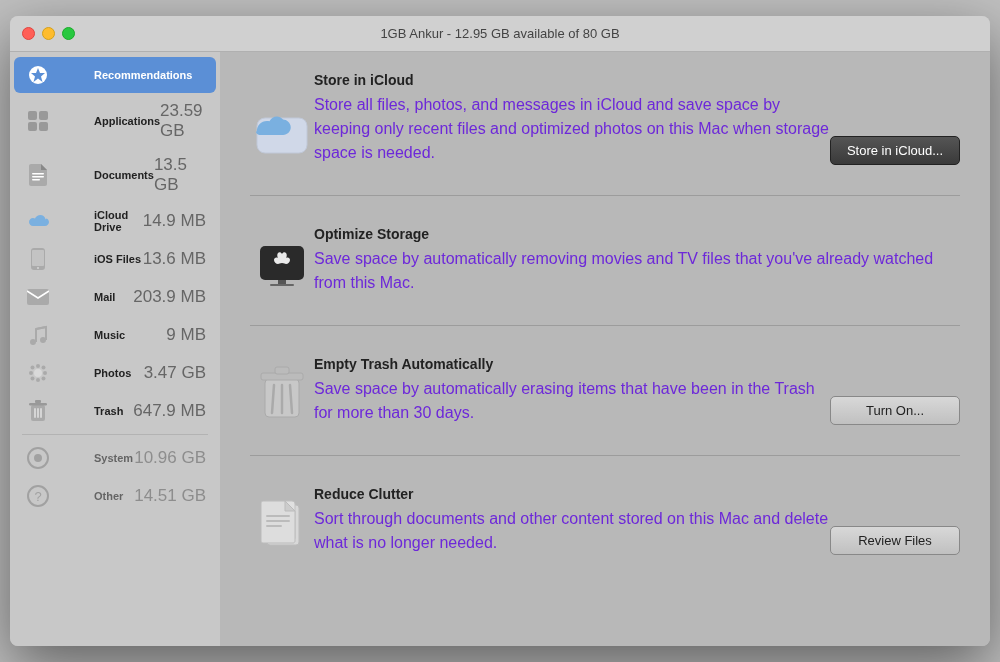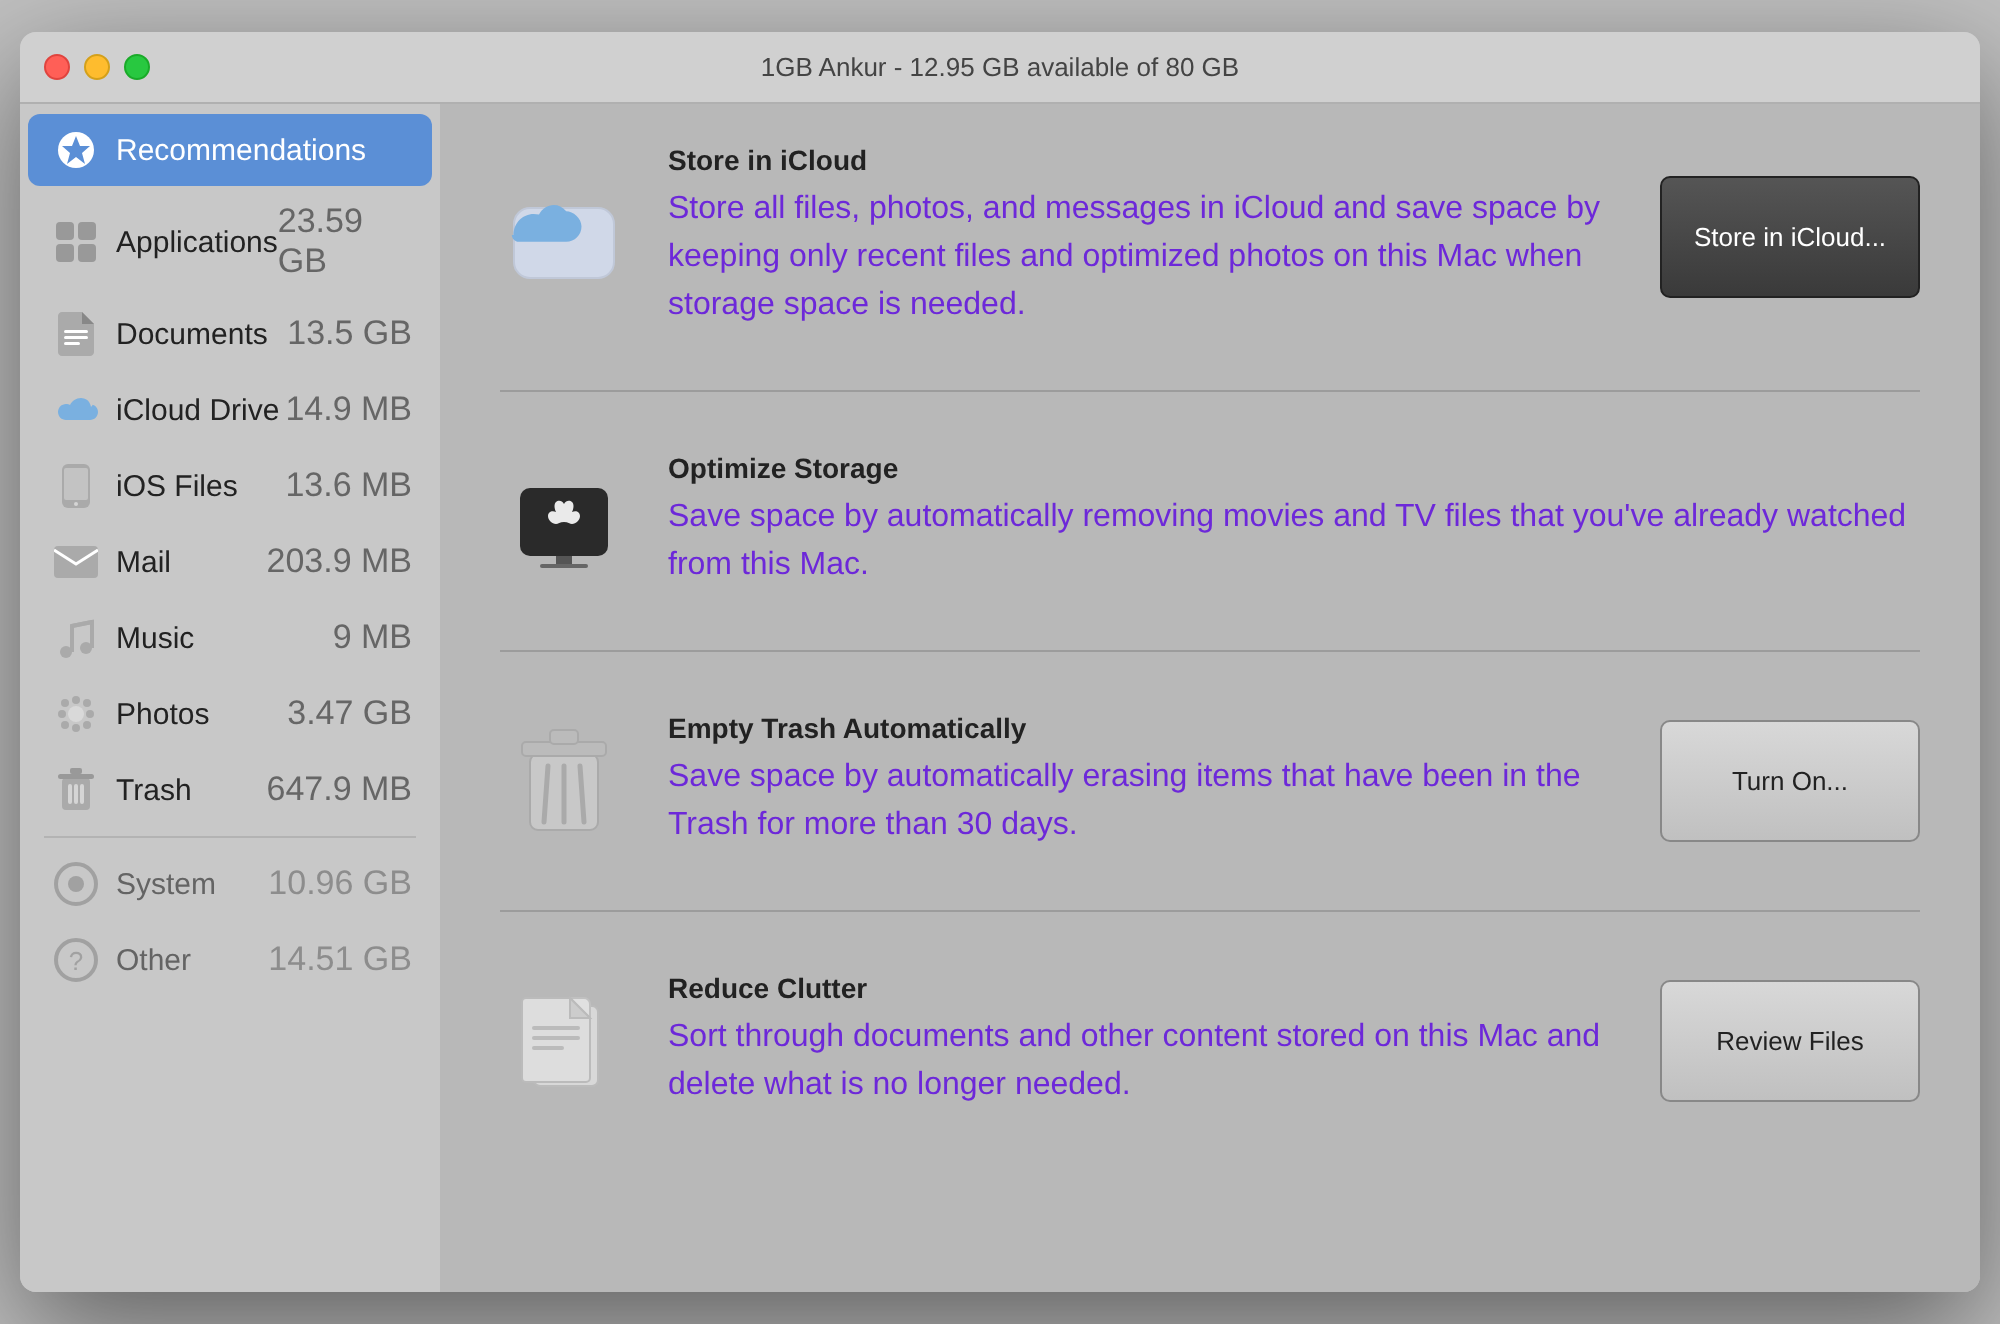--- a/index.html
+++ b/index.html
@@ -99,24 +99,25 @@
       height: 24px;
       margin-right: 8px;
       display: flex;
       align-items: center;
       justify-content: center;
       flex-shrink: 0;
       font-size: 16px;
     }
 
     .sidebar-label {
-      font-size: 15px;
+      font-size: 11px;
       color: #222;
       flex: 1;
-      font-weight: 400;
+      font-weight: 700;
+      margin-left: 36px;
     }
 
     .sidebar-size {
       font-size: 17px;
       color: #666;
     }
 
     .sidebar-section-divider {
       height: 1px;
       background: rgba(0,0,0,0.1);
@@ -126,23 +127,22 @@
     
     .main {
       flex: 1;
       background: #b8b8b8;
       overflow-y: auto;
       padding: 20px 30px;
     }
 
     .recommendation-item {
       display: flex;
-      align-items: center;
+      align-items: flex-end;
       margin-bottom: 30px;
-      gap: 20px;
     }
 
     .rec-icon {
       width: 64px;
       height: 64px;
       flex-shrink: 0;
       display: flex;
       align-items: center;
       justify-content: center;
     }
@@ -160,21 +160,21 @@
 
     .rec-desc {
       font-size: 16px;
       color: #6d28d9;
       line-height: 1.5;
     }
 
     .rec-button {
       flex-shrink: 0;
       min-width: 130px;
-      padding: 22px 14px;
+      padding: 6px 14px;
       border-radius: 5px;
       font-size: 13px;
       cursor: pointer;
       text-align: center;
       border: 1px solid #888;
       background: linear-gradient(to bottom, #d8d8d8, #c0c0c0);
       color: #222;
     }
 
     .rec-button.primary {

